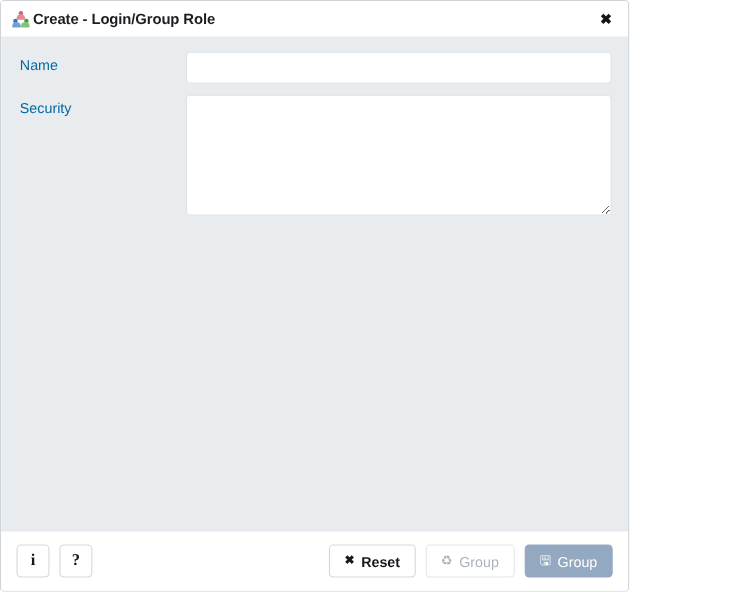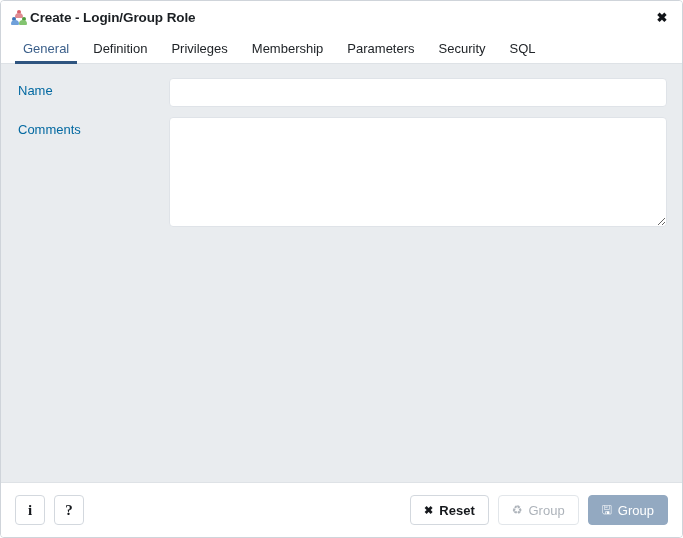--- a/index.html
+++ b/index.html
@@ -7,21 +7,21 @@
     padding: 0;
     background: #ffffff;
   }
   body {
     font-family: "Liberation Sans", sans-serif;
     -webkit-font-smoothing: antialiased;
   }
 
   #dialog {
     position: relative;
-    width: 683px;
+    width: 572px;
     height: 538px;
     box-sizing: border-box;
     background: #ffffff;
     border: 1px solid #cfd4da;
     border-radius: 4px;
     overflow: hidden;
     display: flex;
     flex-direction: column;
   }
 
@@ -259,41 +259,32 @@
       <span class="gr-head" style="left:1px; top:7px; background:#3d74b8;"></span>
       <span class="gr-body" style="left:0px; top:10px; background:#6fa0da;"></span>
 
       <span class="gr-head" style="left:11px; top:7px; background:#4e9c3c;"></span>
       <span class="gr-body" style="left:8px; top:10px; background:#83c470;"></span>
     </span>
     <span class="title-text">Create - Login/Group Role</span>
     <button class="close-btn">✖</button>
   </div>
 
-  <div class="tabbar">
-    <div class="tab active">General</div>
-    <div class="tab">Definition</div>
-    <div class="tab">Privileges</div>
-    <div class="tab">Membership</div>
-    <div class="tab">Parameters</div>
-    <div class="tab">Security</div>
-    <div class="tab">SQL</div>
-  </div>
 
   <div class="body">
 
     <div class="form-row">
       <div class="form-label">Name</div>
       <div class="field-wrap">
         <input class="text-input" type="text" placeholder="" style="">
       </div>
     </div>
 
     <div class="form-row">
-      <div class="form-label">Comments</div>
+      <div class="form-label">Security</div>
       <div class="field-wrap">
         <textarea class="text-area" placeholder="" style=""></textarea>
       </div>
     </div>
 
   </div>
 
   <div class="footer">
 
     <div class="footer-left">

